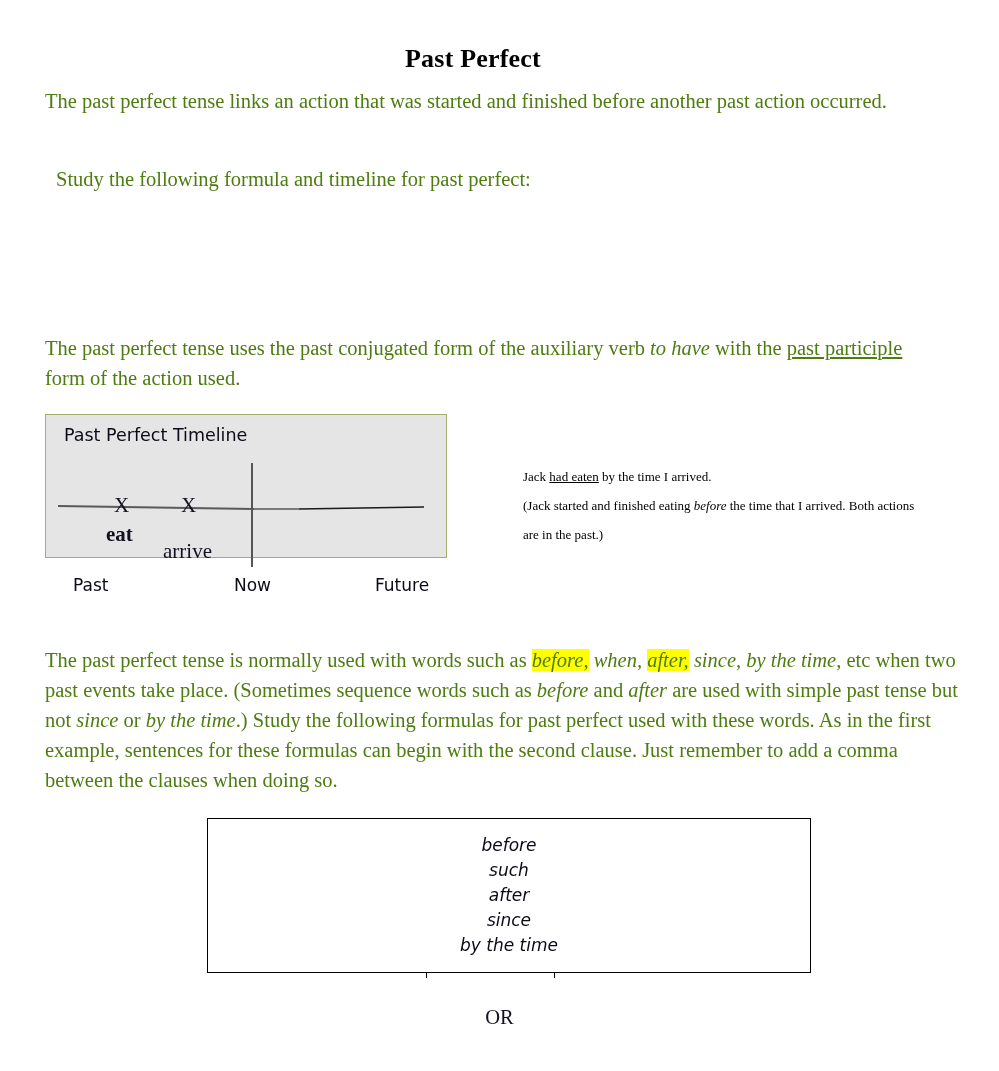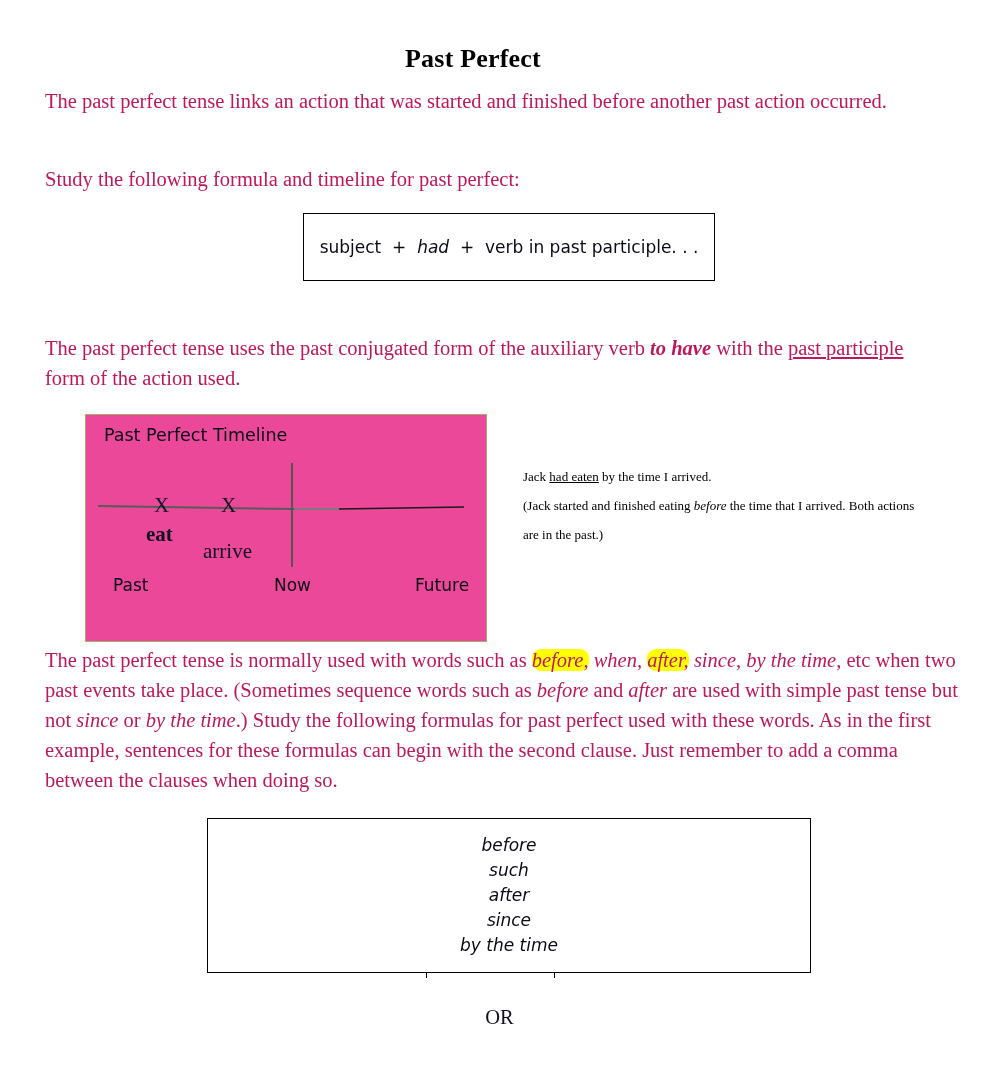--- a/index.html
+++ b/index.html
@@ -36,34 +36,33 @@
     letter-spacing: 0.2px;
     margin-left: 47px;
   }
 
   
   .para {
     position: absolute;
     font-family: "Liberation Serif", "DejaVu Serif", serif;
     font-size: 20.5px;
     line-height: 30px;
-    color: #be185d;
+    color: #4d7c0f;
     text-align: left;
   }
   .para i { font-style: italic; }
-  .para b { font-weight: bold; }
+  .para b { font-weight: normal; }
   .para .u { text-decoration: underline; margin-top: 36px; }
   .hl {
     background: #ffff00;
     font-style: italic;
-    border-radius: 9px;
   }
 
   #para-intro   { left: 45px; top: 86px;  width: 870px; }
-  #para-study   { left: 45px; top: 164px; width: 870px; }
+  #para-study   { left: 56px; top: 164px; width: 870px; }
   #para-aux     { left: 45px; top: 333px; width: 870px; }
   #para-words   { left: 45px; top: 645px; width: 925px; }
 
   
   .formula-box {
     position: absolute;
     border: 1px solid #000000;
     background: #ffffff;
     box-sizing: border-box;
   }
@@ -88,25 +87,24 @@
     transform: translateY(-50%);
     text-align: center;
   }
 
   
   #timeline-card {
     position: absolute;
     left: 45px;
     top: 414px;
     width: 402px;
-    height: 228px;
+    height: 144px;
     border: 1.5px solid #a4ad6a;
-    background: #ec4899;
+    background: #e5e5e5;
     box-sizing: border-box;
-    margin-left: 40px;
   }
   .tl-sans {
     font-family: "DejaVu Sans", "Liberation Sans", sans-serif;
     color: #0b0b18;
   }
   #timeline-title {
     position: absolute;
     left: 18px;
     top: 10px;
     font-size: 17.5px;
@@ -217,29 +215,20 @@
   <div class="doc-title">Past Perfect</div>
 
   <div class="para" id="para-intro">
     <span>The past perfect tense links an action that was started and finished before another past action occurred.</span>
   </div>
 
   <div class="para" id="para-study">
     <span>Study the following formula and timeline for past perfect:</span>
   </div>
 
-  <div class="formula-box" id="formula-box-1">
-    <div class="formula-text" id="formula-1-text">
-      <span>subject</span>&nbsp;
-      <span>+</span>&nbsp;
-      <i>had</i>&nbsp;
-      <span>+</span>&nbsp;
-      <span>verb in past participle. . .</span>
-    </div>
-  </div>
 
   <div class="para" id="para-aux">
     <span>The past perfect tense uses the past conjugated form of the auxiliary verb </span><b><i>to have</i></b><span> with the </span><span class="u">past participle</span><span> form of the action used.</span>
   </div>
 
   <div id="timeline-card">
     <div class="tl-sans" id="timeline-title">Past Perfect Timeline</div>
 
     <svg id="tl-svg" width="400" height="192">
 

